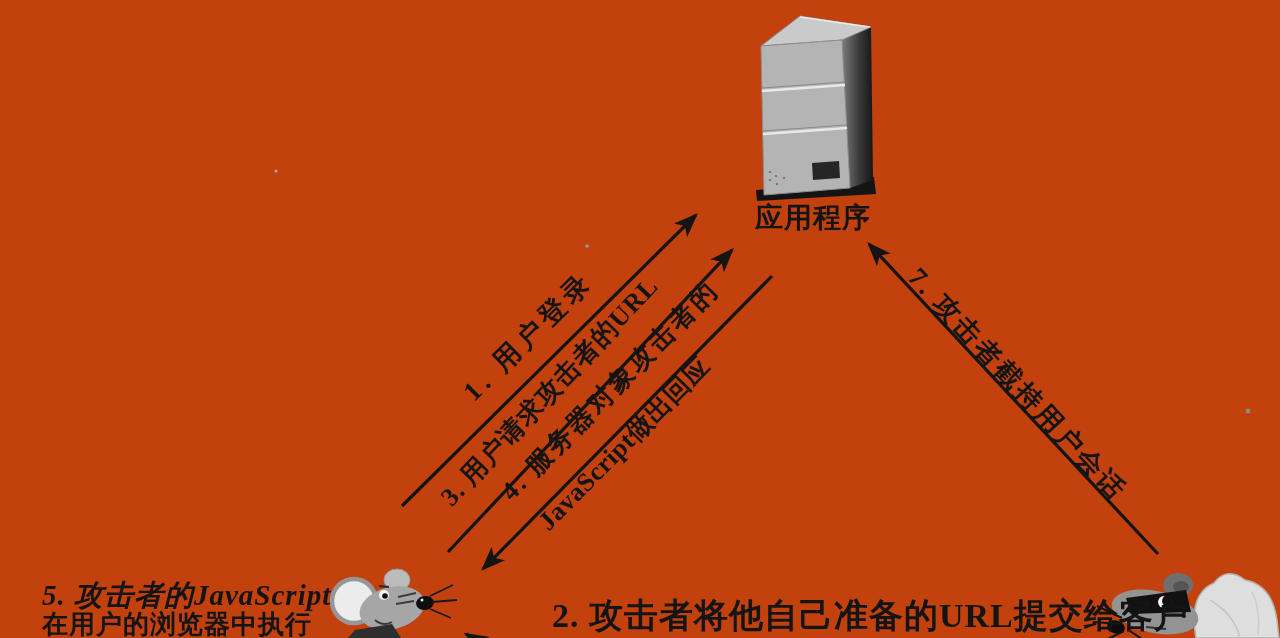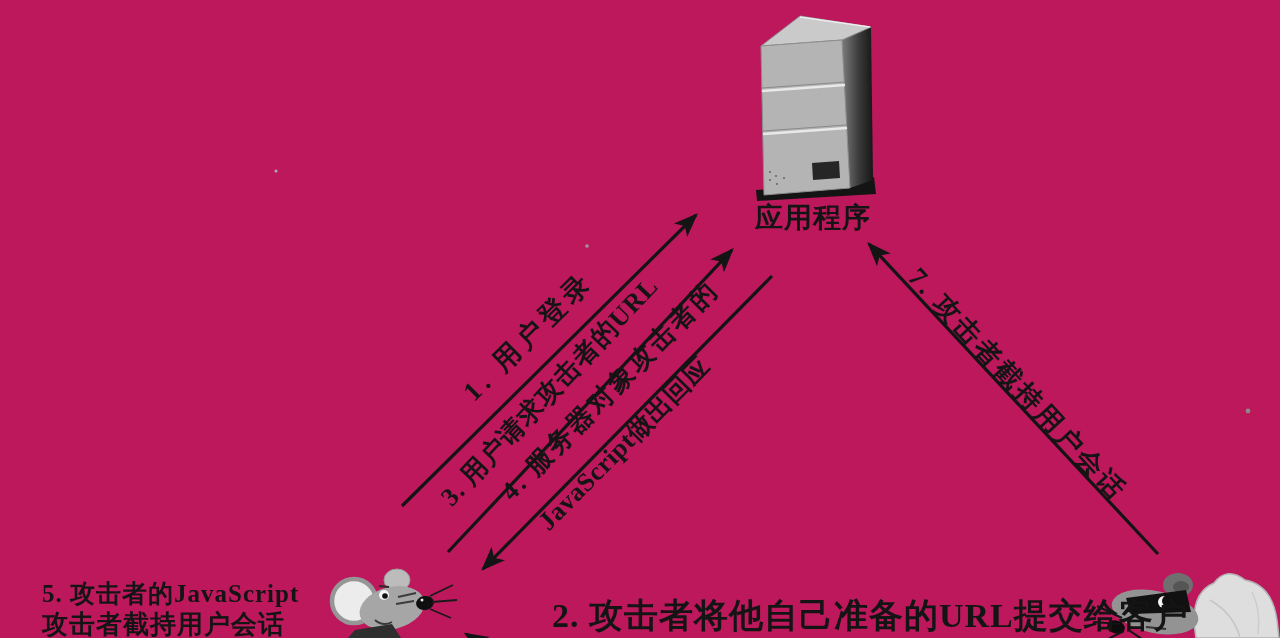--- a/index.html
+++ b/index.html
@@ -1,33 +1,33 @@
 <!DOCTYPE html>
 <html><head>
 <meta charset="utf-8">
 <style>
   html,body{margin:0;padding:0;background:#ffffff;}
   .canvas{
-    position:relative;width:1280px;height:638px;background:#be185d;
+    position:relative;width:1280px;height:638px;background:#c2410c;
     overflow:hidden;font-family:"Liberation Serif","DejaVu Serif",serif;
   }
   .layer{position:absolute;left:0;top:0;}
   .label{
     position:absolute;white-space:nowrap;color:#141414;font-weight:bold;
     font-family:"Liberation Serif","DejaVu Serif",serif;line-height:1;
   }
   .rot{transform-origin:0 50%;}
   .lbl-server{left:755px;top:204px;font-size:28px;letter-spacing:1px;}
   .lbl-a1{left:468px;top:383px;font-size:27px;letter-spacing:5px;transform:rotate(-44.7deg);}
   .lbl-a3{left:446px;top:489px;font-size:26px;letter-spacing:1px;transform:rotate(-46.7deg);}
   .lbl-a4a{left:506px;top:483px;font-size:26px;letter-spacing:3px;transform:rotate(-45.3deg);}
   .lbl-a4b{left:543px;top:513px;font-size:26px;letter-spacing:0.5px;transform:rotate(-45.3deg);}
   .lbl-a7{left:913px;top:259px;font-size:27px;letter-spacing:3px;transform:rotate(47.2deg);}
   .lbl-a2{left:552px;top:599px;font-size:34px;letter-spacing:1px;}
-  .lbl-n5a{left:42px;top:581px;font-size:25px;letter-spacing:1px;}
+  .lbl-n5a{left:42px;top:581px;font-size:29px;letter-spacing:1px;font-style:italic;}
   .lbl-n5b{left:42px;top:612px;font-size:26px;letter-spacing:1px;}
 </style>
 </head>
 <body>
 
 <div class="canvas">
 
   <svg class="layer" width="1280" height="638" viewBox="0 0 1280 638">
     <defs>
       <marker id="ah" viewBox="0 0 10 8" refX="8.6" refY="4" markerWidth="8.2" markerHeight="6.6" orient="auto" markerUnits="strokeWidth">
@@ -122,15 +122,15 @@
   <div class="label rot lbl-a4a">4. 服务器对象攻击者的</div>
 
   <div class="label rot lbl-a4b">JavaScript做出回应</div>
 
   <div class="label rot lbl-a7">7. 攻击者截持用户会话</div>
 
   <div class="label lbl-a2">2. 攻击者将他自己准备的URL提交给客户</div>
 
   <div class="label lbl-n5a">5. 攻击者的JavaScript</div>
 
-  <div class="label lbl-n5b">攻击者截持用户会话</div>
+  <div class="label lbl-n5b">在用户的浏览器中执行</div>
 
 </div>
 
 </body></html>

